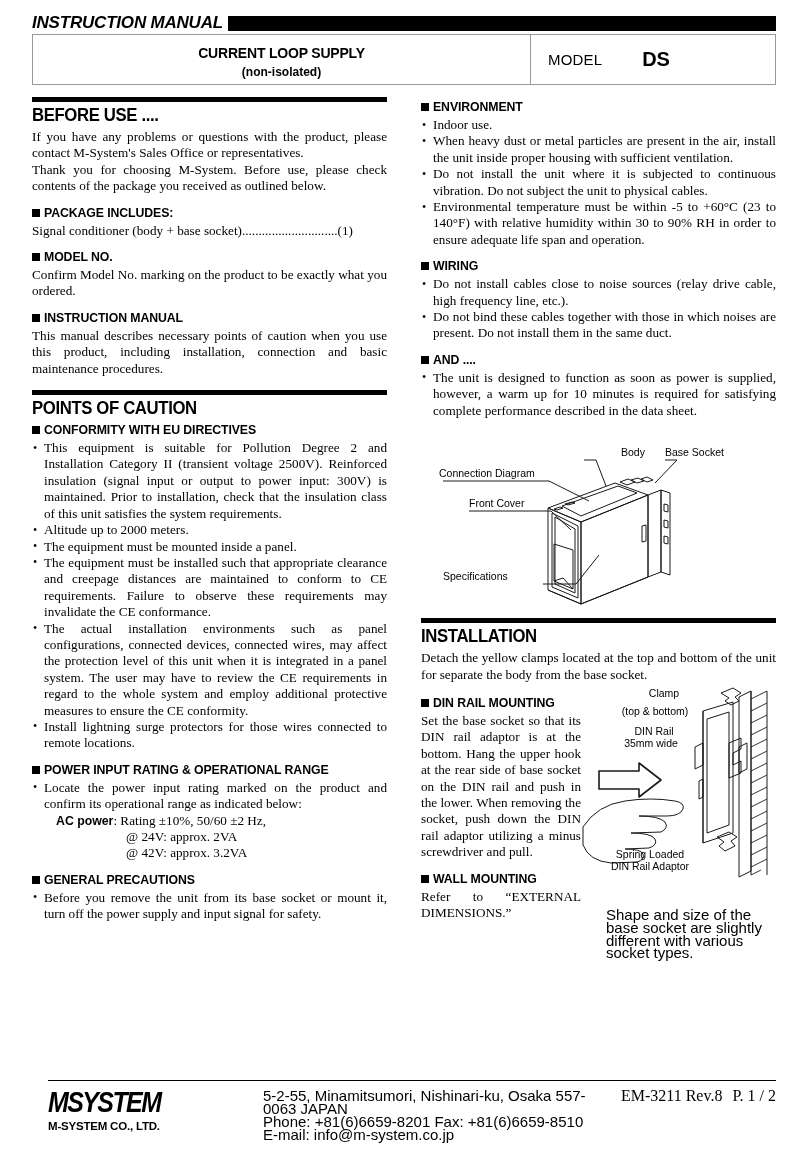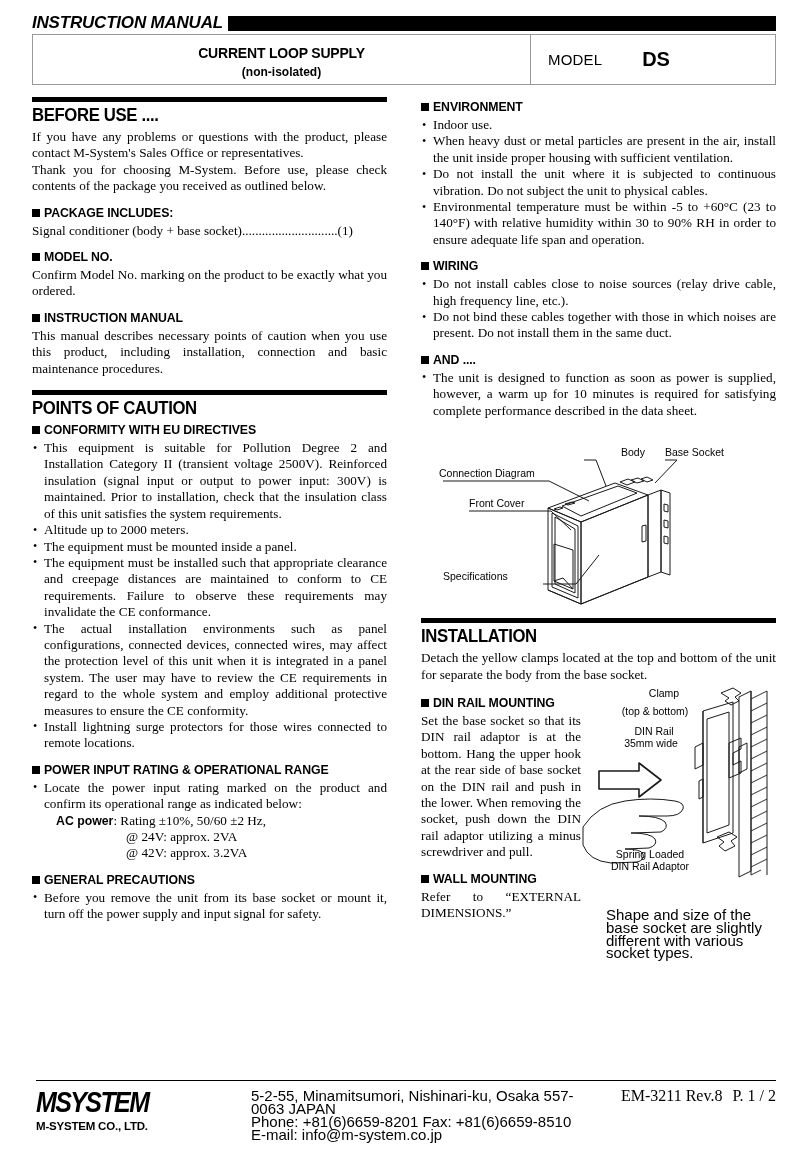--- a/index.html
+++ b/index.html
@@ -215,21 +215,21 @@
   .note {
     font-family: "Liberation Sans", sans-serif;
     font-size: 15px;
     line-height: 12.6px;
     width: 170px;
   }
 
   
   .footer {
     position: absolute;
-    left: 36px;
+    left: 48px;
     right: 32px;
     bottom: 22px;
   }
   .footer-rule {
     height: 1px;
     background: #000;
     margin-bottom: 6px;
   }
   .footer-row {
     display: flex;

